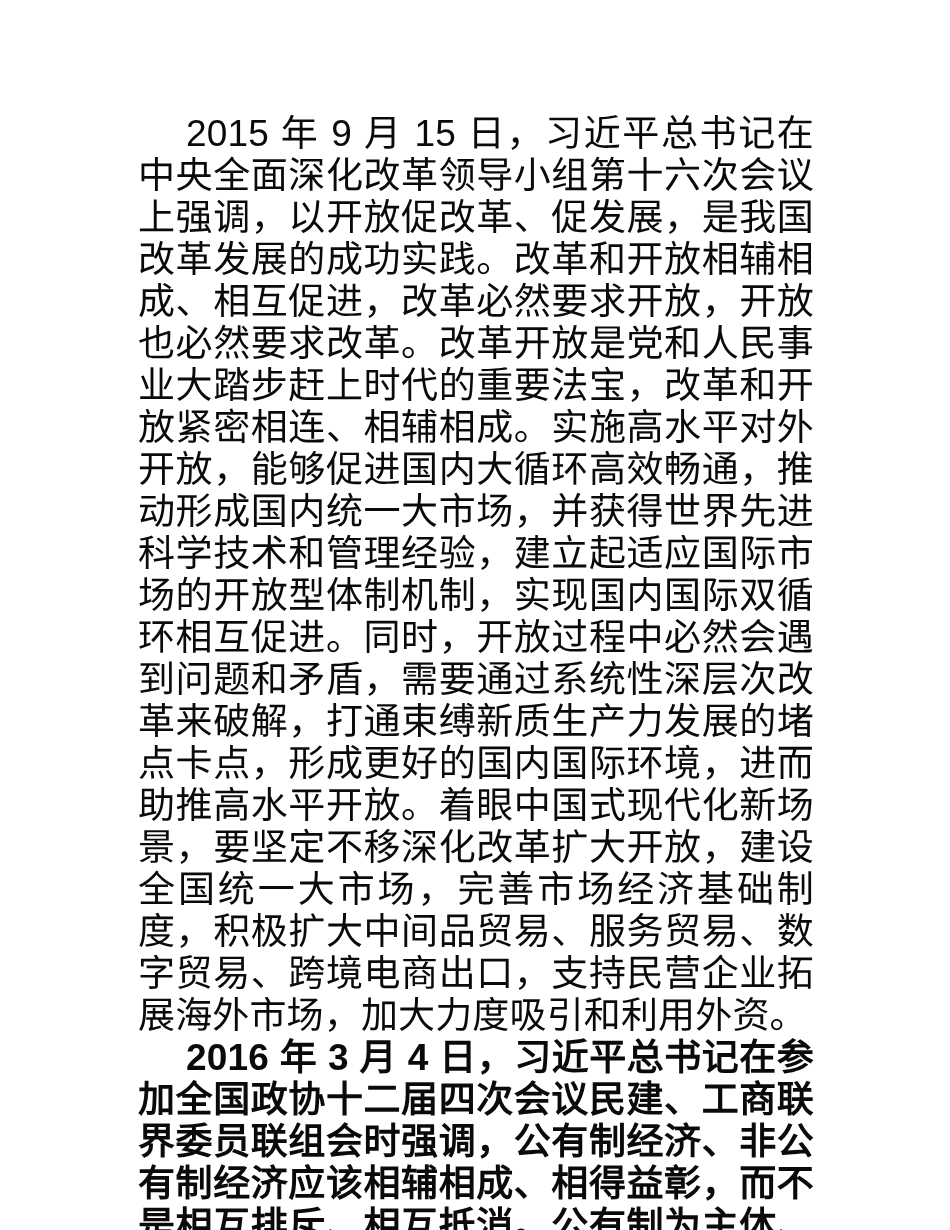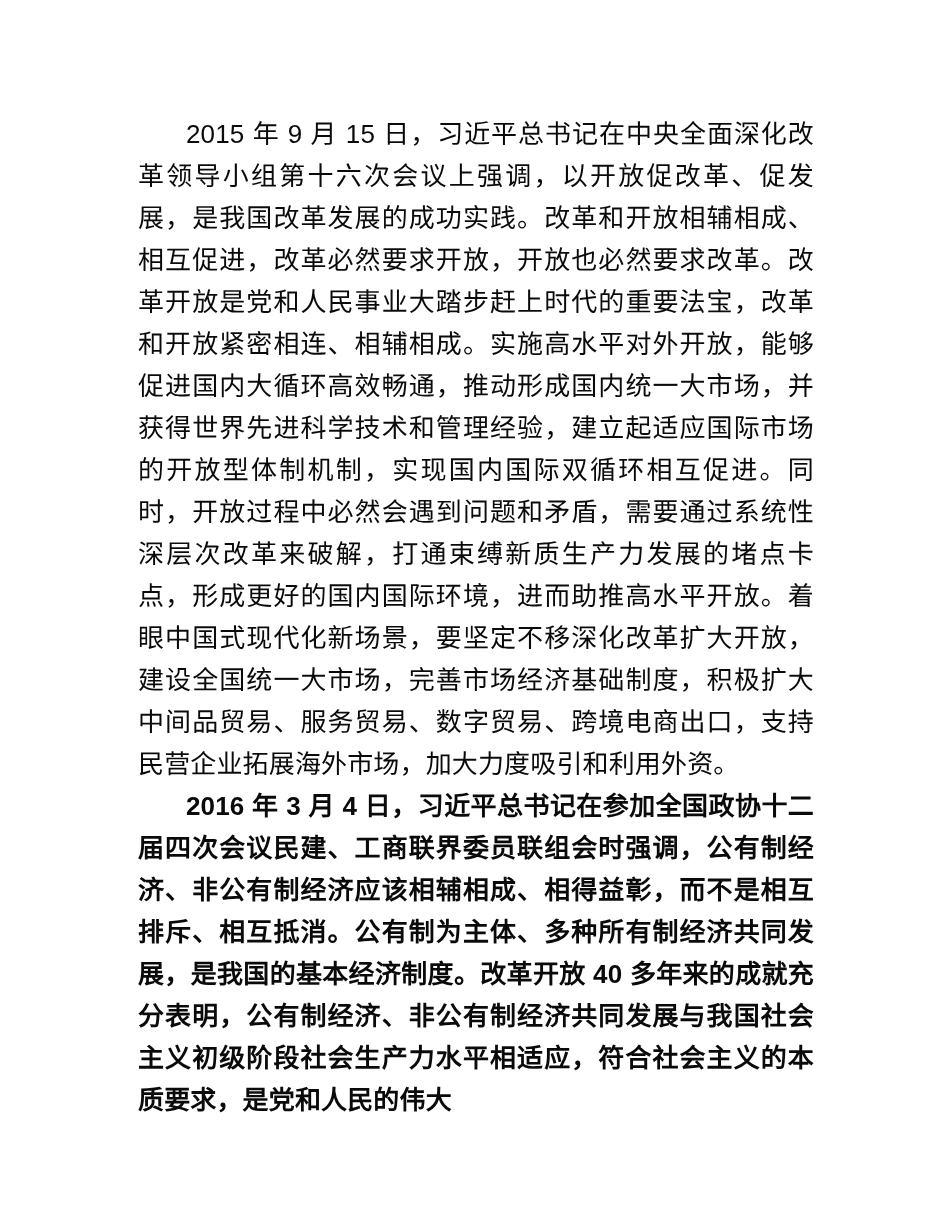--- a/index.html
+++ b/index.html
@@ -30,21 +30,21 @@
   .doc-body {
     position: absolute;
     left: 138px;
     top: 113px;
     width: 676px;
   }
 
   .para {
     margin: 0;
     padding: 0;
-    font-size: 26px;
+    font-size: 37px;
     line-height: 42px;
     letter-spacing: 0.15px;
     text-align: justify;
     text-justify: inter-character;
     text-indent: 48px;
     word-break: break-all;
     overflow-wrap: break-word;
     color: #0a0a0a;
     font-weight: 400;
   }

